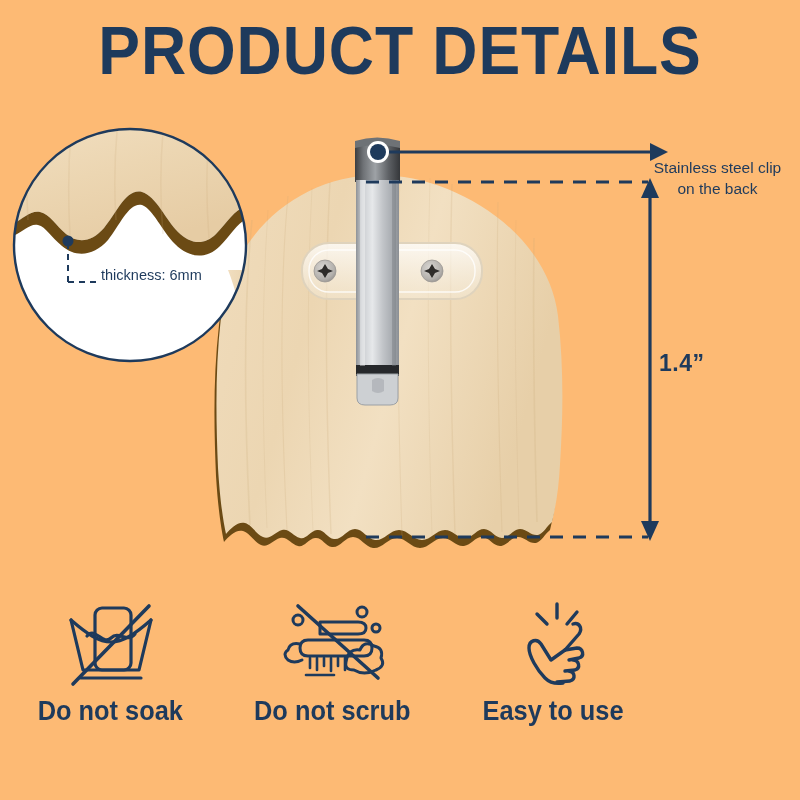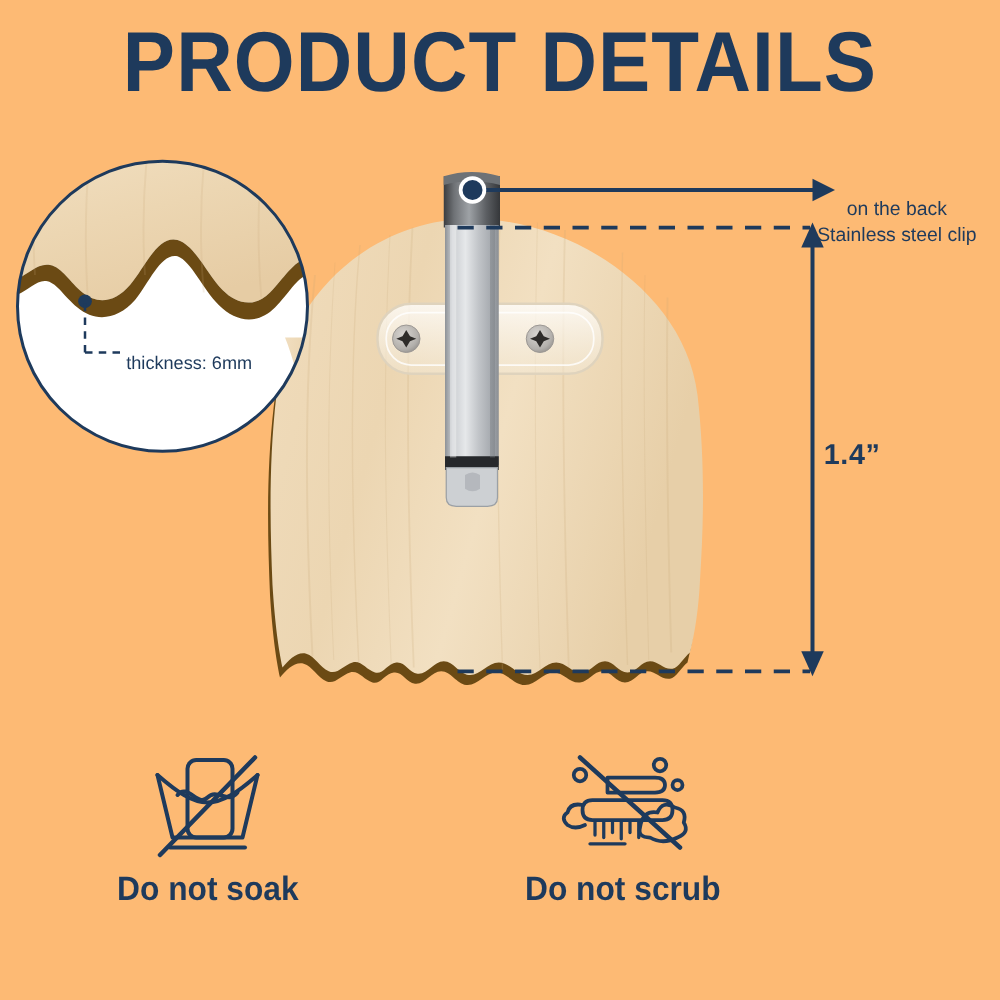--- a/index.html
+++ b/index.html
@@ -59,21 +59,21 @@
     top: 158px;
     width: 155px;
     font-size: 15.5px;
     line-height: 1.35;
     color: #1e3a5c;
     text-align: center;
   }
   .annot-thickness {
     position: absolute;
     left: 101px;
-    top: 283px;
+    top: 267px;
     font-size: 14.5px;
     color: #1e3a5c;
     white-space: nowrap;
   }
   .annot-height {
     position: absolute;
     left: 659px;
     top: 350px;
     font-size: 23px;
     font-weight: bold;
@@ -337,22 +337,22 @@
 
       <g>
         <circle cx="68" cy="131" r="5.5" fill="#1e3a5c"></circle>
         <line x1="68" y1="133" x2="68" y2="172" stroke="#1e3a5c" stroke-width="2" stroke-dasharray="6 5"></line>
         <line x1="68" y1="172" x2="100" y2="172" stroke="#1e3a5c" stroke-width="2" stroke-dasharray="6 5"></line>
       </g>
     </svg>
   </div>
 
   <div class="annot-clip">
+    <div>Stainless steel clip</div>
     <div>on the back</div>
-    <div>Stainless steel clip</div>
   </div>
 
   <div class="annot-thickness">thickness: 6mm</div>
 
   <div class="annot-height">1.4”</div>
 
   <div class="features">
 
     <div class="feature">
       <div class="feature-icon">
@@ -398,16 +398,36 @@
           <circle cx="86" cy="12" r="5"></circle>
           <circle cx="100" cy="28" r="4"></circle>
 
           <line x1="22" y1="6" x2="102" y2="78" stroke-width="3.6"></line>
         </svg>
       </div>
       <div class="feature-label">Do not scrub</div>
     </div>
 
 
+    <div class="feature">
+      <div class="feature-icon">
+        <svg width="100" height="90" viewBox="0 0 100 90" fill="none" stroke="#1e3a5c" stroke-width="3.4" stroke-linecap="round" stroke-linejoin="round">
+
+          <line x1="34" y1="14" x2="44" y2="24"></line>
+          <line x1="54" y1="4" x2="54" y2="18"></line>
+          <line x1="74" y1="12" x2="64" y2="24"></line>
+
+          <path d="M 70 24 C 76 22, 80 28, 76 34 L 62 50"></path>
+
+          <path d="M 62 50 L 74 48 C 80 48, 82 56, 76 58 L 66 60"></path>
+          <path d="M 70 60 C 76 60, 78 68, 72 70 L 62 71"></path>
+          <path d="M 66 71 C 72 72, 73 79, 67 81 L 54 82"></path>
+
+          <path d="M 62 50 L 48 60 L 38 44 C 34 38, 26 40, 26 48
+                   C 26 56, 34 70, 42 78 C 48 84, 54 84, 60 83"></path>
+        </svg>
+      </div>
+      <div class="feature-label">Easy to use</div>
+    </div>
 
   </div>
 
 </div>
 
 </body></html>

